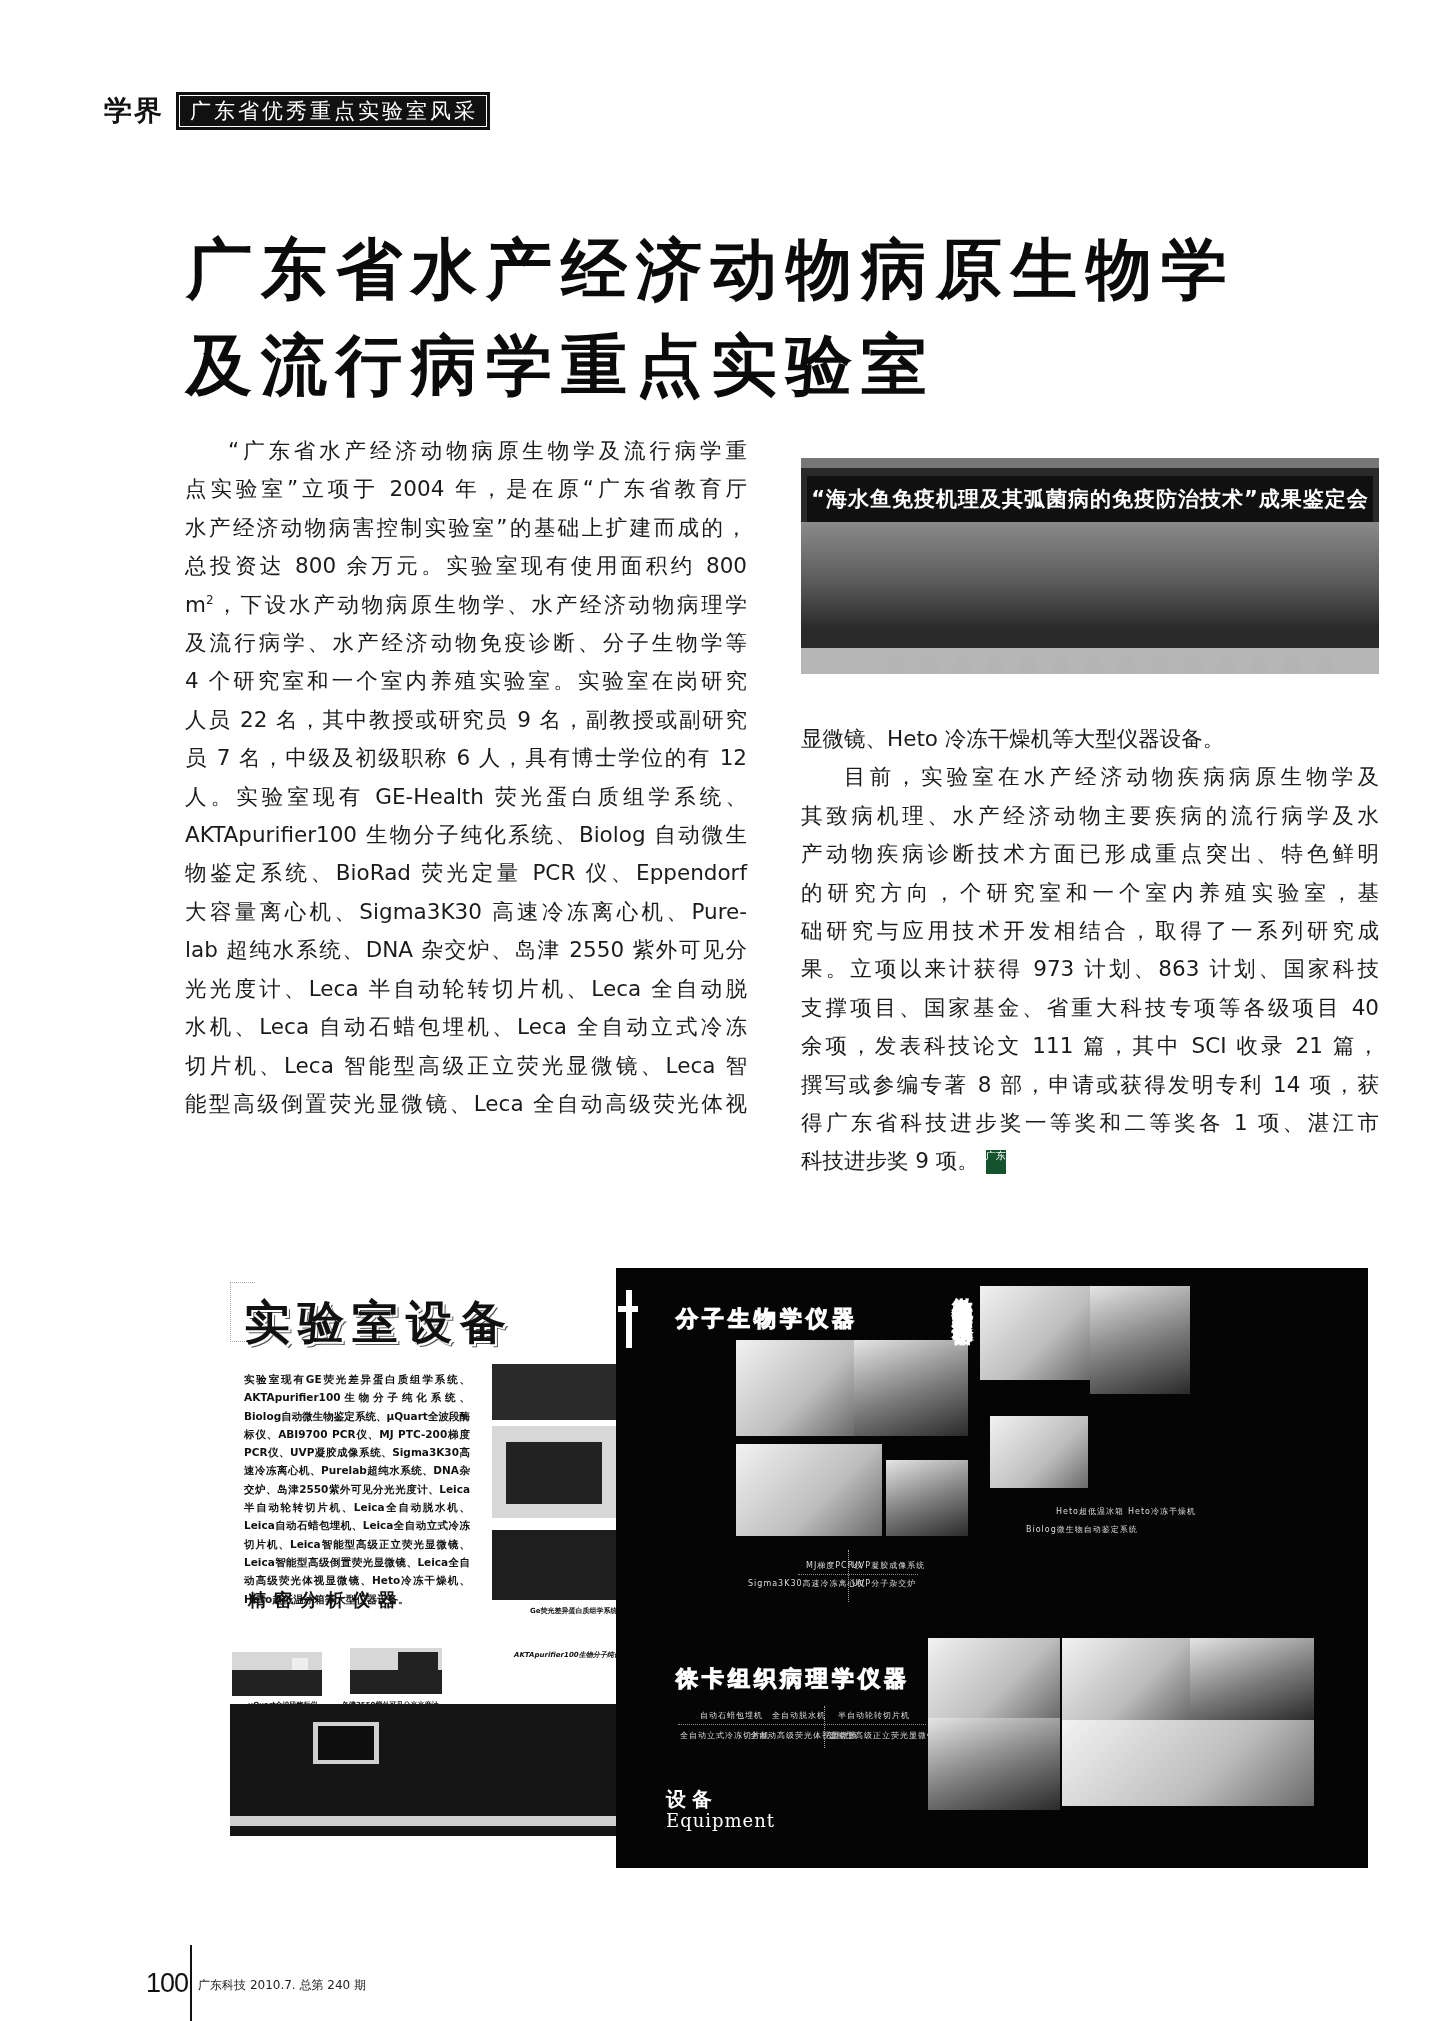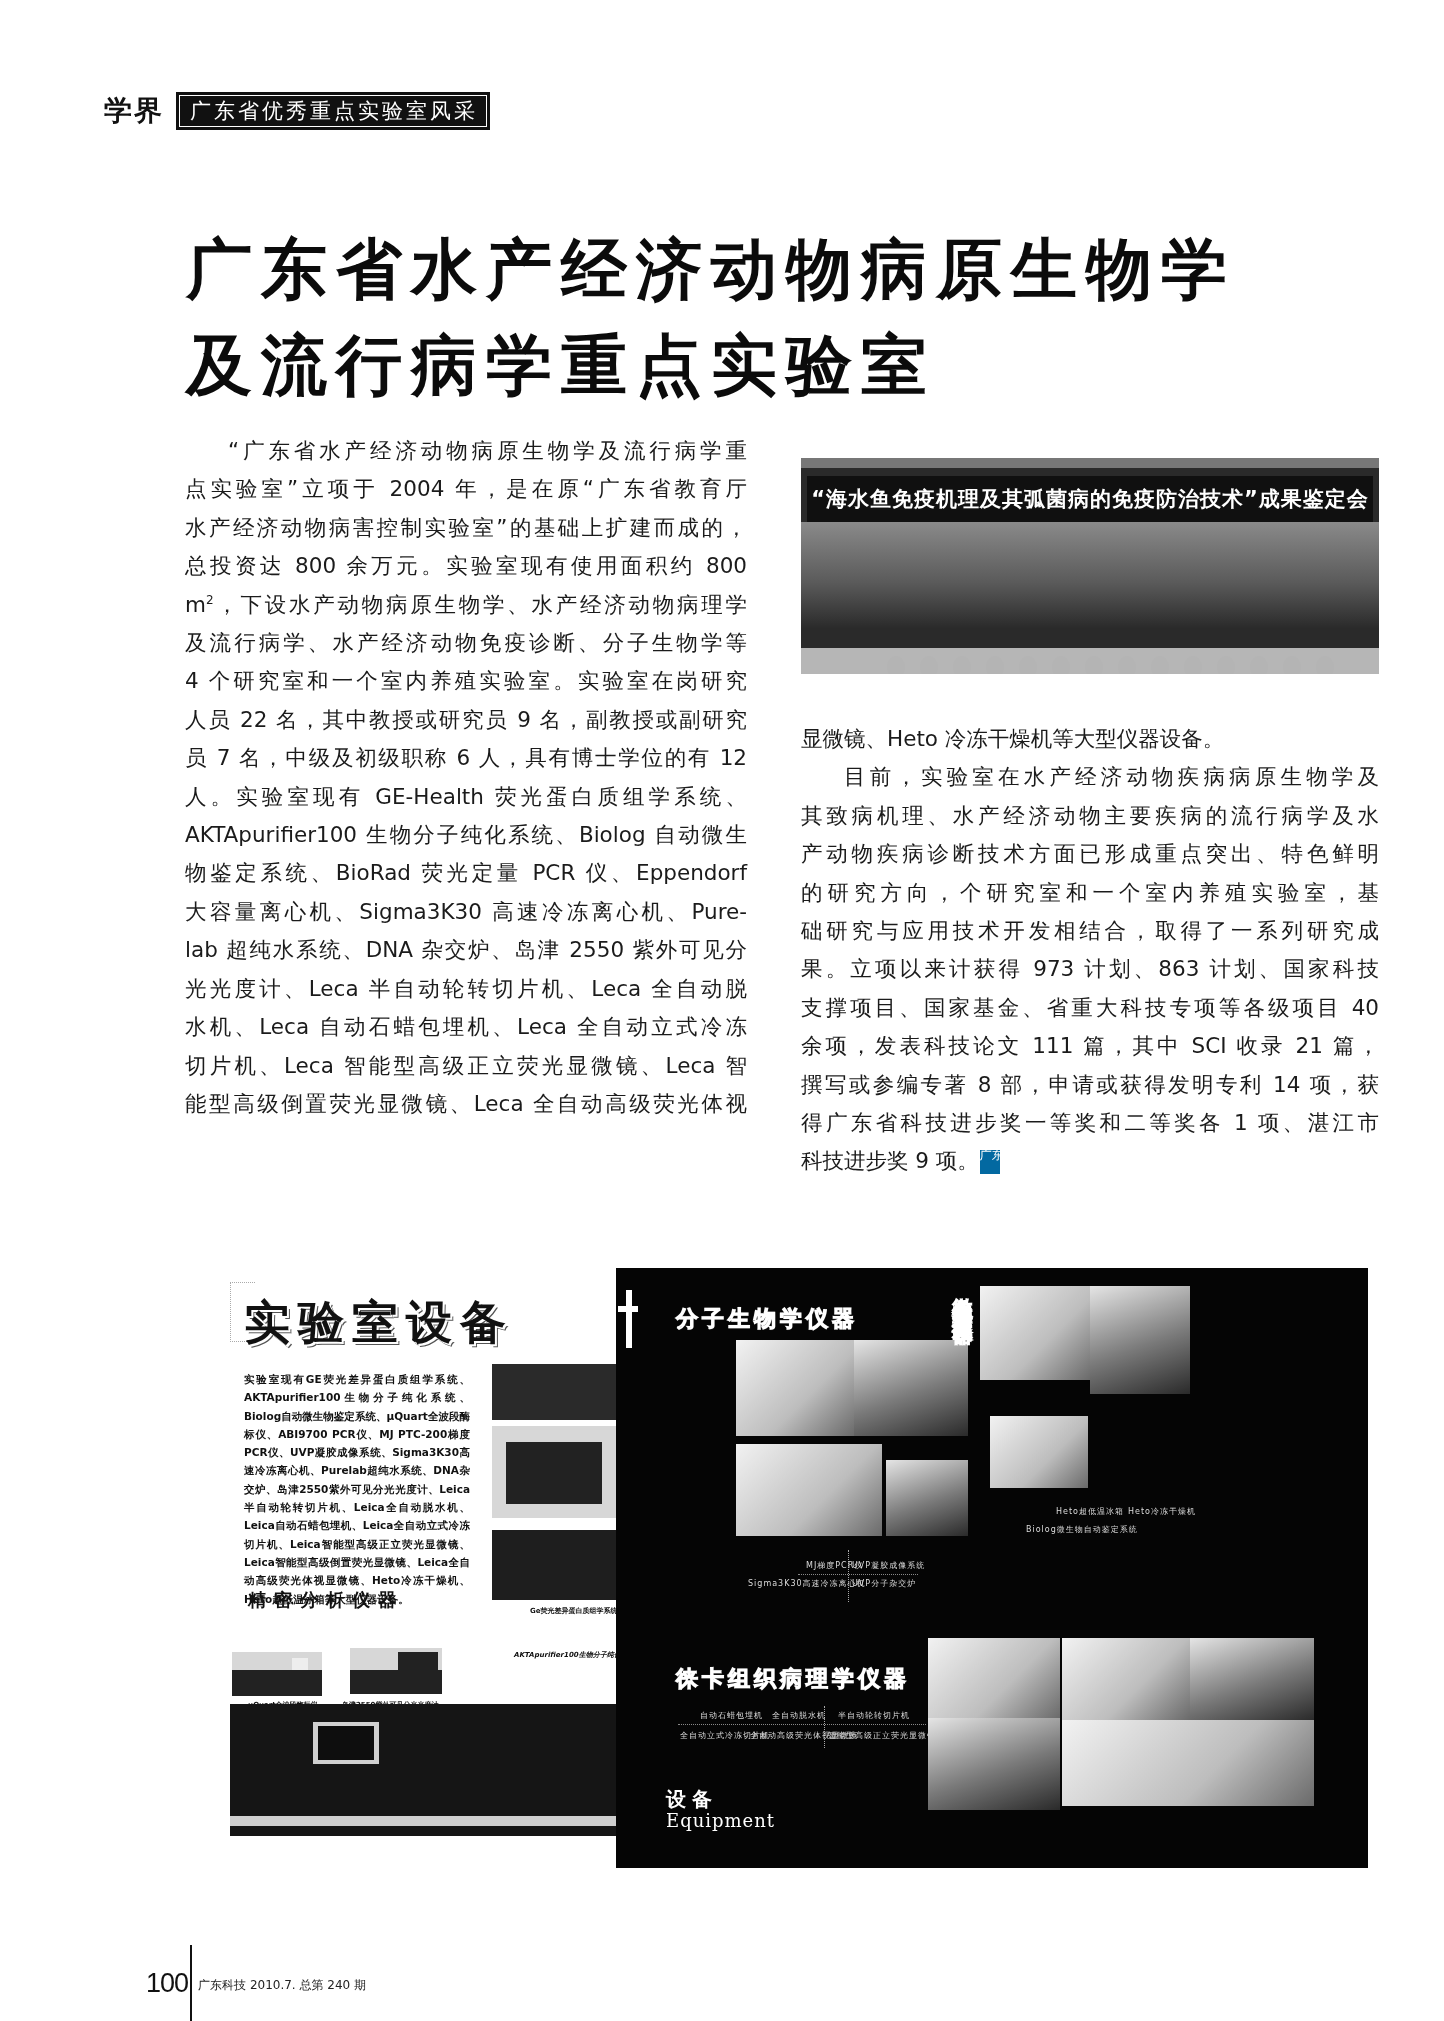--- a/index.html
+++ b/index.html
@@ -37,21 +37,21 @@
   .photo .banner {
     position: absolute; left: 6px; right: 6px; top: 18px; height: 46px; background: #101010;
     color: #fff; font-size: 21px; font-weight: bold; letter-spacing: 1px; display: flex; align-items: center; justify-content: center; white-space: nowrap;
   }
   .photo .wall { position: absolute; left: 0; right: 0; top: 64px; bottom: 0; background: linear-gradient(#8a8a8a, #5a5a5a 40%, #2a2a2a 70%); }
   .photo .people { position: absolute; left: 80px; right: 40px; top: 92px; height: 124px; display: flex; gap: 4px; align-items: flex-end; }
   .photo .person { flex: 1; background: #141414; border-radius: 16px 16px 0 0; position: relative; }
   .photo .person::before { content: ""; position: absolute; left: 50%; top: -18px; width: 18px; height: 22px; margin-left: -9px; background: #1c1c1c; border-radius: 50%; }
   .photo .table { position: absolute; left: 0; right: 0; bottom: 0; height: 26px; background: #cfcfcf; opacity: .85; }
 
-  .end-mark { display: inline-block; width: 20px; height: 24px; background: #0369a1; color: #fff; font-size: 12px; line-height: 11px; text-align: center; vertical-align: middle; margin-left: 1px; text-indent: 0; }
+  .end-mark { display: inline-block; width: 20px; height: 24px; background: #14532d; color: #fff; font-size: 10px; line-height: 11px; text-align: center; vertical-align: middle; margin-left: 7px; text-indent: 0; }
 
   
   .collage { left: 230px; top: 1268px; width: 1138px; height: 600px; }
   .panel-white { position: absolute; left: 0; top: 0; width: 386px; height: 600px; background: #fff; }
   .lab-heading { position: absolute; left: 14px; top: 24px; font-size: 46px; font-weight: bold; letter-spacing: 8px; color: #111; text-shadow: 2px 2px 0 #fff, 3px 3px 0 #555; }
   .lab-dots { position: absolute; left: 0; top: 14px; width: 24px; height: 58px; border: 1px dotted #aaa; border-right: none; }
   .lab-desc { position: absolute; left: 14px; top: 102px; width: 226px; font-size: 10.5px; line-height: 18.3px; font-weight: bold; color: #111; text-align: justify; }
   .precision-heading { position: absolute; left: 18px; top: 320px; font-size: 18px; font-weight: bold; letter-spacing: 8px; color: #111; }
   .instrument-photo { position: absolute; background: #1a1a1a; overflow: hidden; }
   .instrument-photo.light { background: #d7d7d7; }

